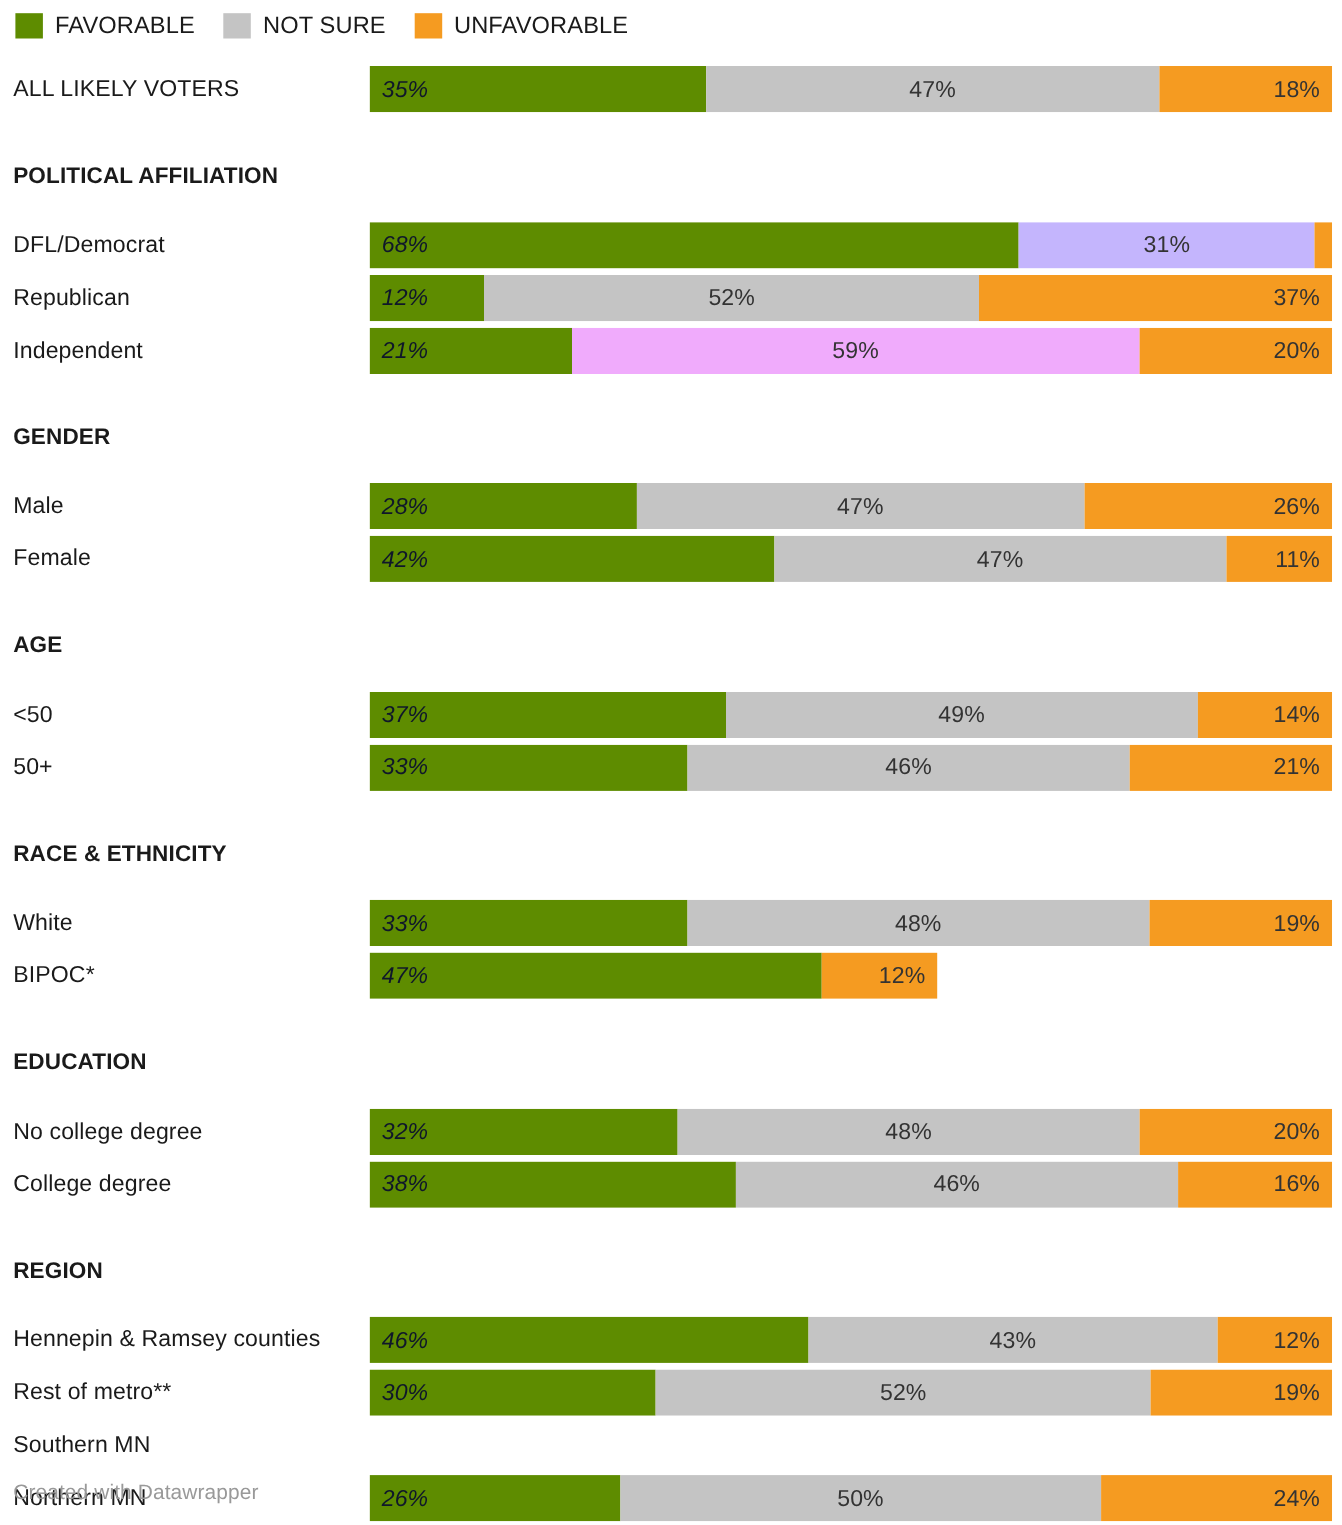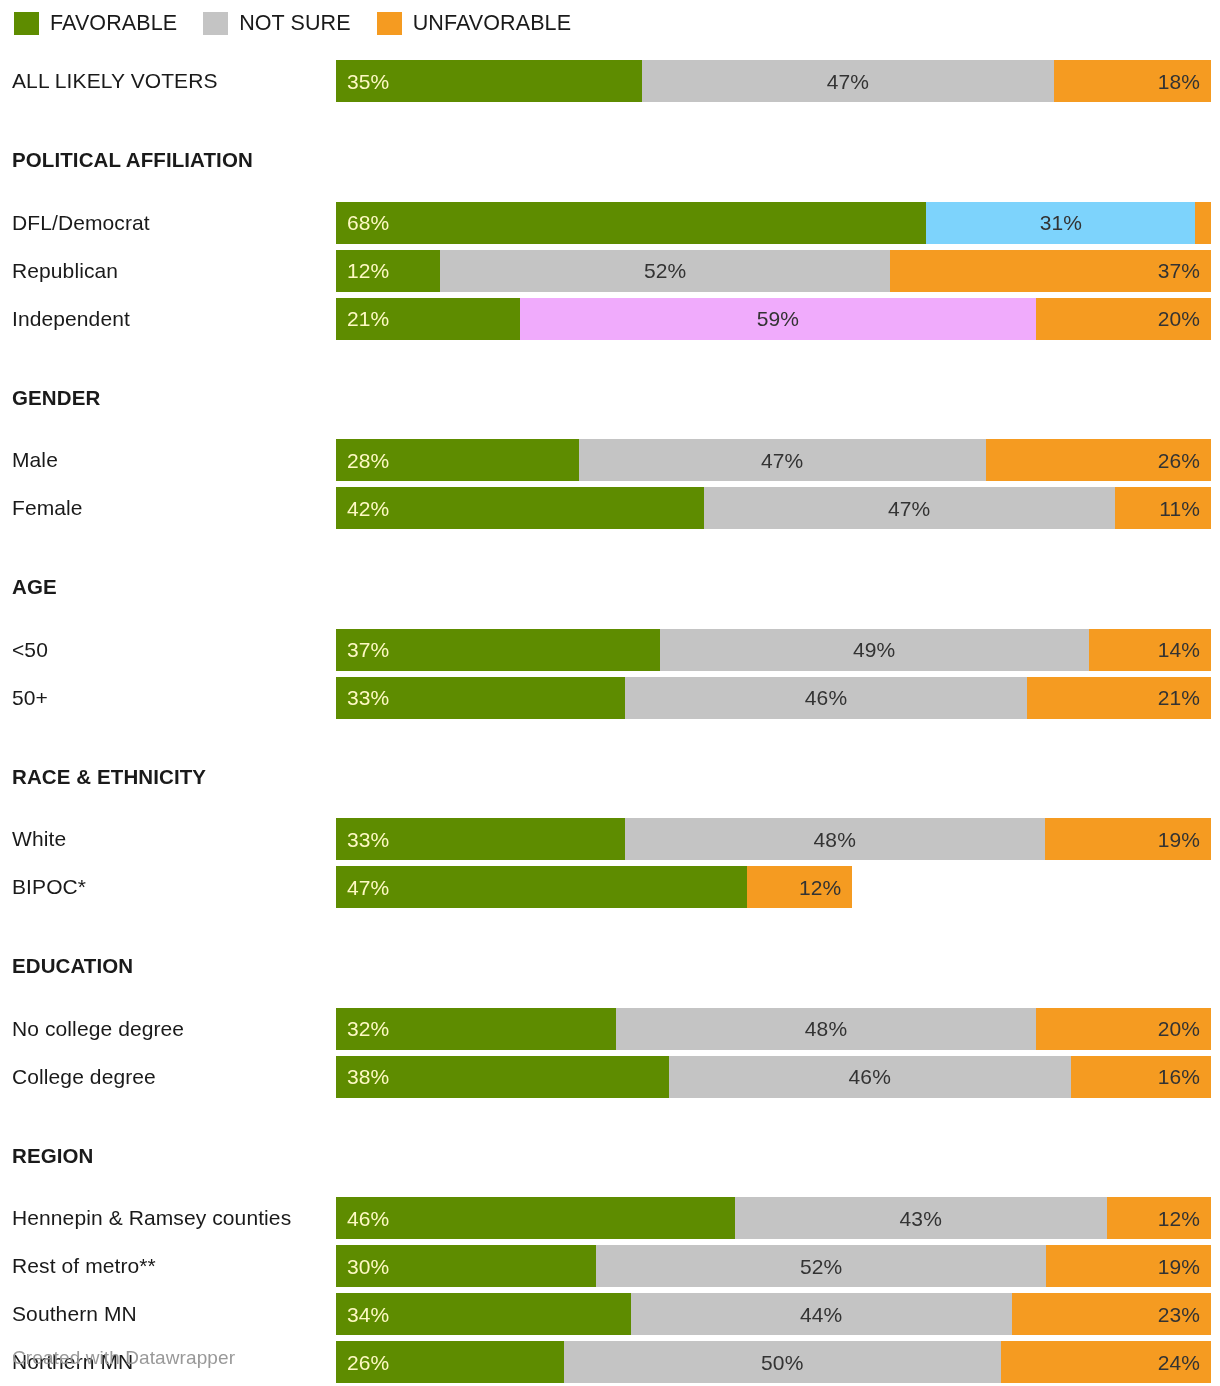--- a/index.html
+++ b/index.html
@@ -92,21 +92,22 @@
     align-items: center;
     box-sizing: border-box;
     overflow: hidden;
     position: relative;
   }
   .seg-fav {
     justify-content: flex-start;
     padding-left: 11px;
   }
   .seg-fav .seg-label {
-    color: #fef9c3;
+    color: #0f172a;
+    font-style: italic;
   }
   .seg-notsure {
     justify-content: center;
   }
   .seg-notsure .seg-label {
     color: #333333;
   }
   .seg-unfav {
     justify-content: flex-end;
     padding-right: 11px;
@@ -169,21 +170,21 @@
     </div>
     <div class="spacer-group"></div>
     <div class="group-heading">POLITICAL AFFILIATION</div>
     <div class="spacer-head"></div>
     <div class="row">
       <div class="row-label">DFL/Democrat</div>
       <div class="bar">
         <div class="seg seg-fav" style="background: rgb(94, 140, 0); width: 67.4603%;">
           <span class="seg-label">68%</span>
         </div>
-        <div class="seg seg-notsure" style="background: #7dd3fc; width: 30.754%;">
+        <div class="seg seg-notsure" style="background: #c4b5fd; width: 30.754%;">
           <span class="seg-label">31%</span>
         </div>
         <div class="seg seg-unfav" style="background: rgb(245, 155, 33); width: 1.78571%;"></div>
       </div>
     </div>
     <div class="row">
       <div class="row-label">Republican</div>
       <div class="bar">
         <div class="seg seg-fav" style="background: rgb(94, 140, 0); width: 11.8812%;">
           <span class="seg-label">12%</span>
@@ -357,31 +358,20 @@
         <div class="seg seg-notsure" style="background: rgb(196, 196, 196); width: 51.4851%;">
           <span class="seg-label">52%</span>
         </div>
         <div class="seg seg-unfav" style="background: rgb(245, 155, 33); width: 18.8119%;">
           <span class="seg-label">19%</span>
         </div>
       </div>
     </div>
     <div class="row">
       <div class="row-label">Southern MN</div>
-      <div class="bar">
-        <div class="seg seg-fav" style="background: rgb(94, 140, 0); width: 33.6634%;">
-          <span class="seg-label">34%</span>
-        </div>
-        <div class="seg seg-notsure" style="background: rgb(196, 196, 196); width: 43.5644%;">
-          <span class="seg-label">44%</span>
-        </div>
-        <div class="seg seg-unfav" style="background: rgb(245, 155, 33); width: 22.7723%;">
-          <span class="seg-label">23%</span>
-        </div>
-      </div>
     </div>
     <div class="row">
       <div class="row-label">Northern MN</div>
       <div class="bar">
         <div class="seg seg-fav" style="background: rgb(94, 140, 0); width: 26%;">
           <span class="seg-label">26%</span>
         </div>
         <div class="seg seg-notsure" style="background: rgb(196, 196, 196); width: 50%;">
           <span class="seg-label">50%</span>
         </div>

